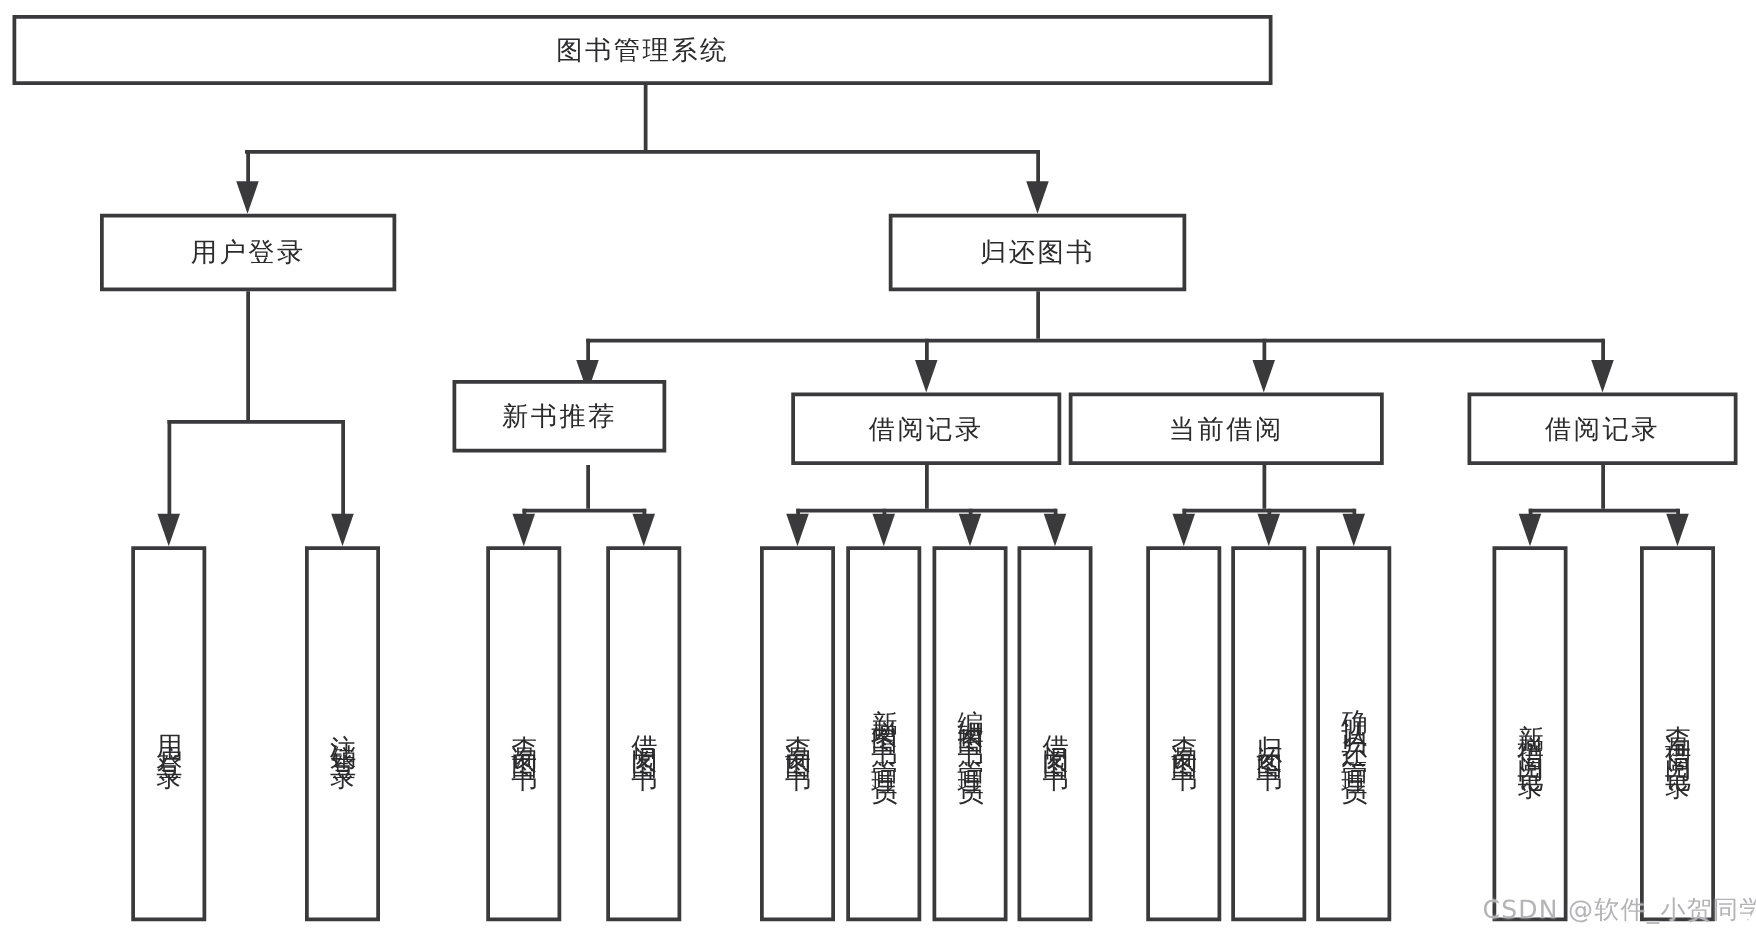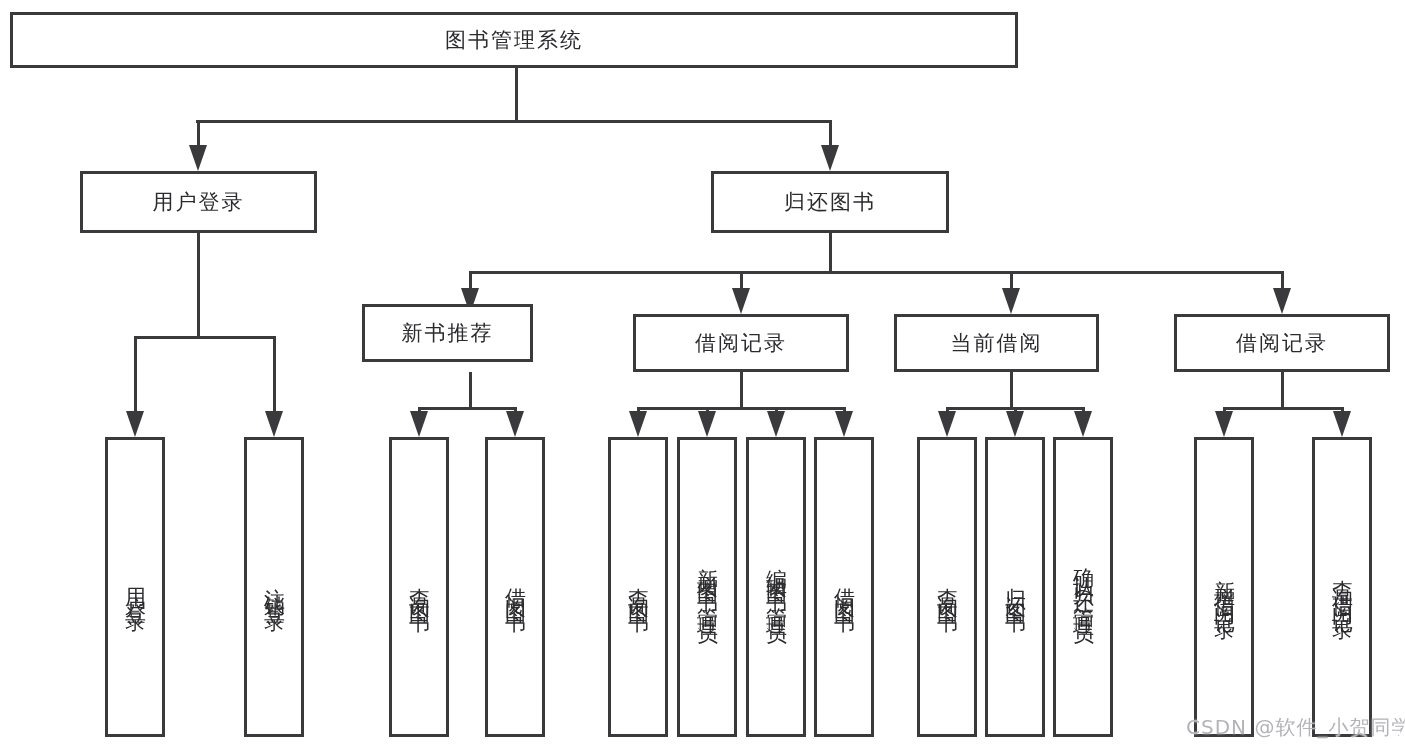--- a/index.html
+++ b/index.html
@@ -82,21 +82,21 @@
   <div class="arrowhead" style="left:461px;top:288px"></div>
   <div class="vline" style="left:740px;top:271px;height:18px"></div>
   <div class="arrowhead" style="left:732px;top:288px"></div>
   <div class="vline" style="left:1010px;top:271px;height:18px"></div>
   <div class="arrowhead" style="left:1002px;top:288px"></div>
   <div class="vline" style="left:1281px;top:271px;height:18px"></div>
   <div class="arrowhead" style="left:1273px;top:288px"></div>
 
   <div class="box" style="left:362px;top:304px;width:171px;height:58px">新书推荐</div>
   <div class="box" style="left:633px;top:314px;width:216px;height:58px">借阅记录</div>
-  <div class="box" style="left:894px;top:314px;width:205px;height:58px">当前借阅</div>
+  <div class="box" style="left:855px;top:314px;width:252px;height:58px">当前借阅</div>
   <div class="box" style="left:1174px;top:314px;width:216px;height:58px">借阅记录</div>
 
   <div class="vline" style="left:469px;top:372px;height:35px"></div>
   <div class="hline" style="left:418px;top:407px;width:99px"></div>
   <div class="vline" style="left:418px;top:407px;height:5px"></div>
   <div class="arrowhead" style="left:410px;top:411px"></div>
   <div class="vline" style="left:514px;top:407px;height:5px"></div>
   <div class="arrowhead" style="left:506px;top:411px"></div>
 
   <div class="vline" style="left:740px;top:372px;height:35px"></div>

